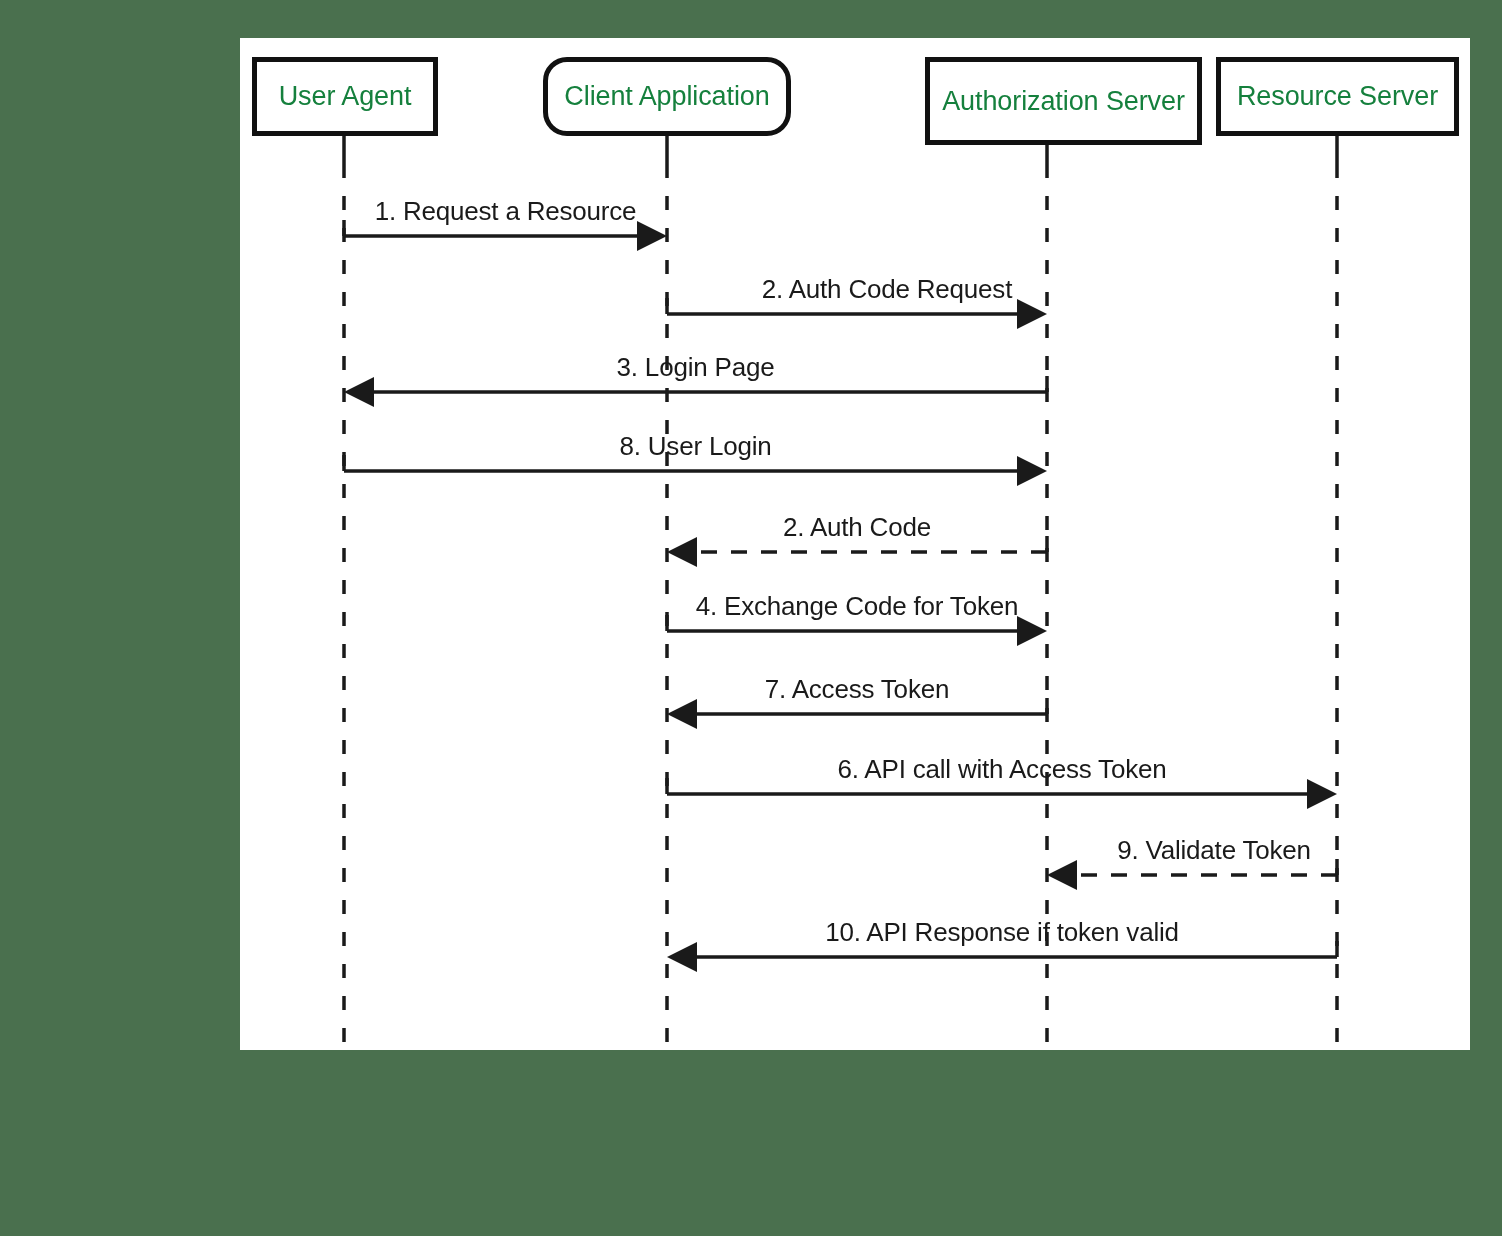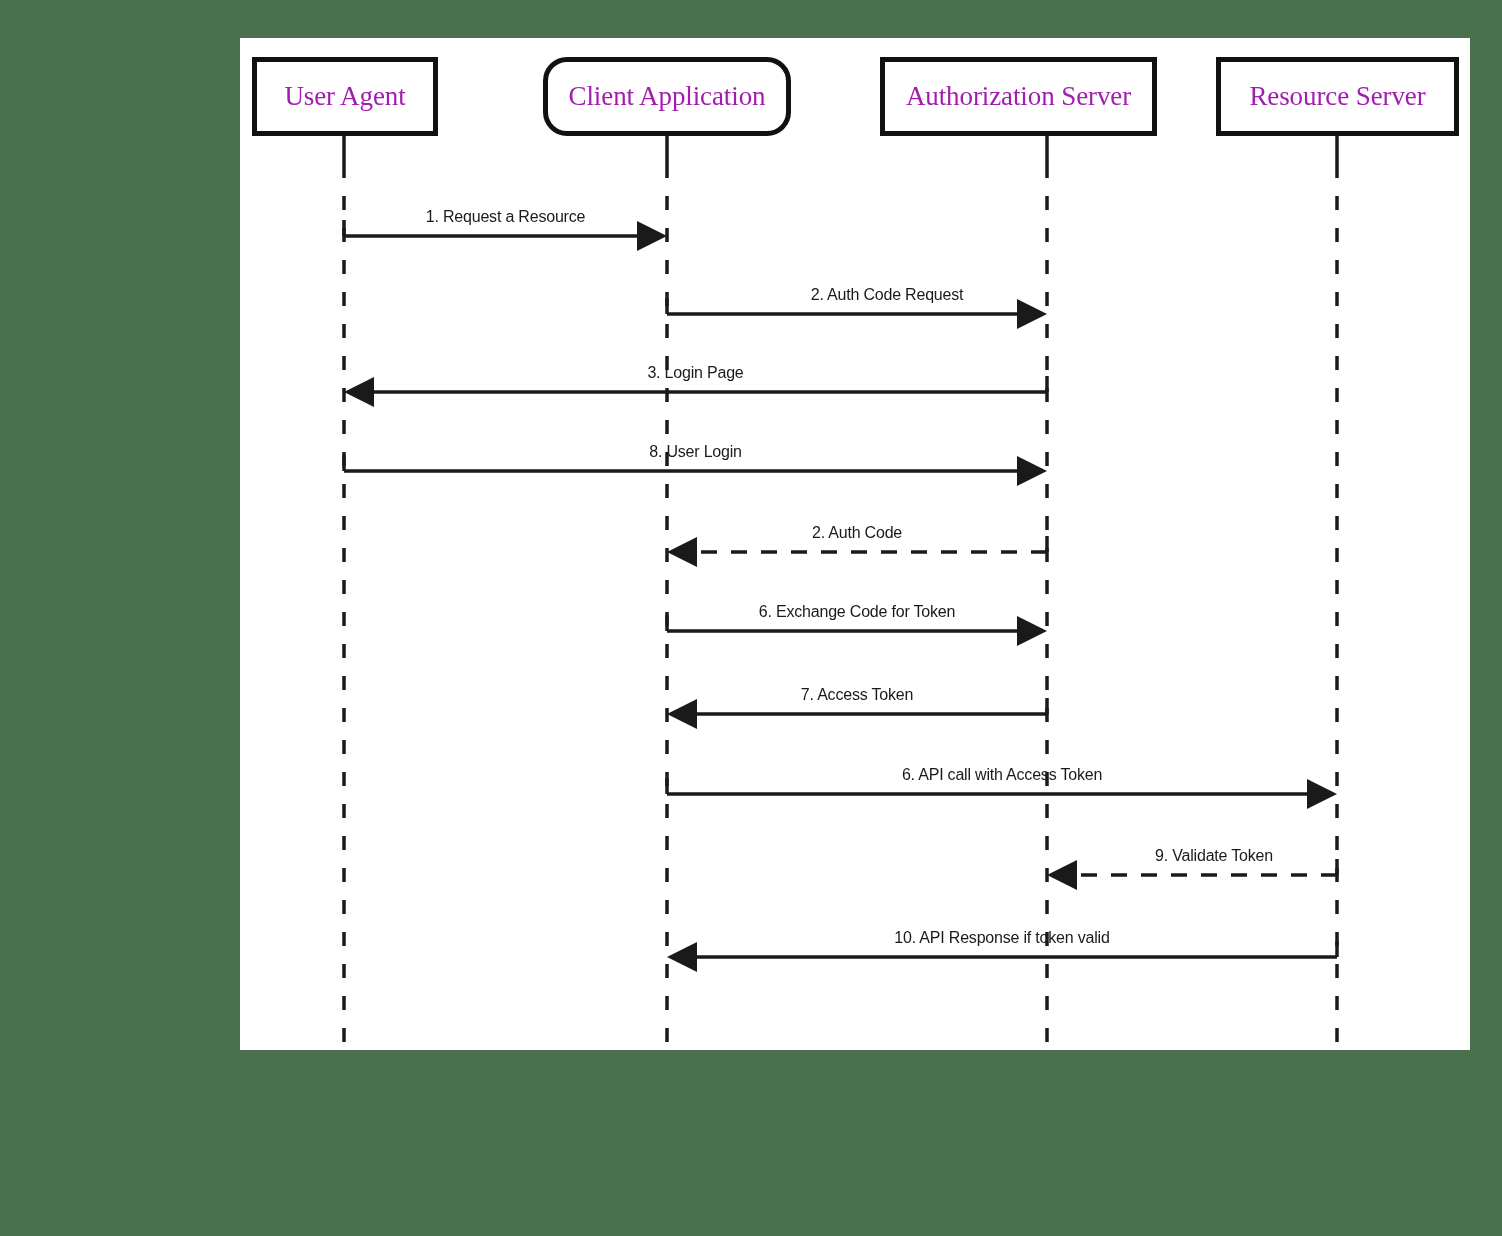--- a/index.html
+++ b/index.html
@@ -42,34 +42,34 @@
     position: absolute;
     box-sizing: border-box;
     background: #ffffff;
     border: 5px solid #111111;
     display: flex;
     align-items: center;
     justify-content: center;
     z-index: 5;
   }
   .participant-label {
-    font-family: Liberation Serif, serif;
+    font-family: Liberation Sans, sans-serif;
     font-size: 27px;
-    color: #a21caf;
+    color: #15803d;
     line-height: 1;
     white-space: nowrap;
     letter-spacing: -0.1px;
   }
 
   
   .msg-label {
     position: absolute;
     transform: translate(-50%, -100%);
     font-family: "Liberation Sans", sans-serif;
-    font-size: 16px;
+    font-size: 26px;
     color: #1a1a1a;
     white-space: nowrap;
     background: transparent;
     line-height: 1.1;
     z-index: 6;
     letter-spacing: -0.2px;
   }
 </style>
 </head>
 <body>
@@ -123,33 +123,33 @@
     </svg>
   </div>
 
   <div id="participant-boxes">
       <div class="participant-box" style="left: 252px; top: 57px; width: 186px; height: 79px;">
         <span class="participant-label">User Agent</span>
       </div>
       <div class="participant-box" style="left: 543px; top: 57px; width: 248px; height: 79px; border-radius: 24px;">
         <span class="participant-label">Client Application</span>
       </div>
-      <div class="participant-box" style="left: 880px; top: 57px; width: 277px; height: 79px;">
+      <div class="participant-box" style="left: 925px; top: 57px; width: 277px; height: 88px;">
         <span class="participant-label">Authorization Server</span>
       </div>
       <div class="participant-box" style="left: 1216px; top: 57px; width: 243px; height: 79px;">
         <span class="participant-label">Resource Server</span>
       </div>
     </div>
   <div id="message-labels">
       <div class="msg-label" style="left: 505.5px; top: 226px;">1. Request a Resource</div>
       <div class="msg-label" style="left: 887px; top: 304px;">2. Auth Code Request</div>
       <div class="msg-label" style="left: 695.5px; top: 382px;">3. Login Page</div>
       <div class="msg-label" style="left: 695.5px; top: 461px;">8. User Login</div>
       <div class="msg-label" style="left: 857px; top: 542px;">2. Auth Code</div>
-      <div class="msg-label" style="left: 857px; top: 621px;">6. Exchange Code for Token</div>
+      <div class="msg-label" style="left: 857px; top: 621px;">4. Exchange Code for Token</div>
       <div class="msg-label" style="left: 857px; top: 704px;">7. Access Token</div>
       <div class="msg-label" style="left: 1002px; top: 784px;">6. API call with Access Token</div>
       <div class="msg-label" style="left: 1192px; top: 865px; margin-left: 22px;">9. Validate Token</div>
       <div class="msg-label" style="left: 1002px; top: 947px;">10. API Response if token valid</div>
     </div>
 
 </div>
 
 </body></html>

